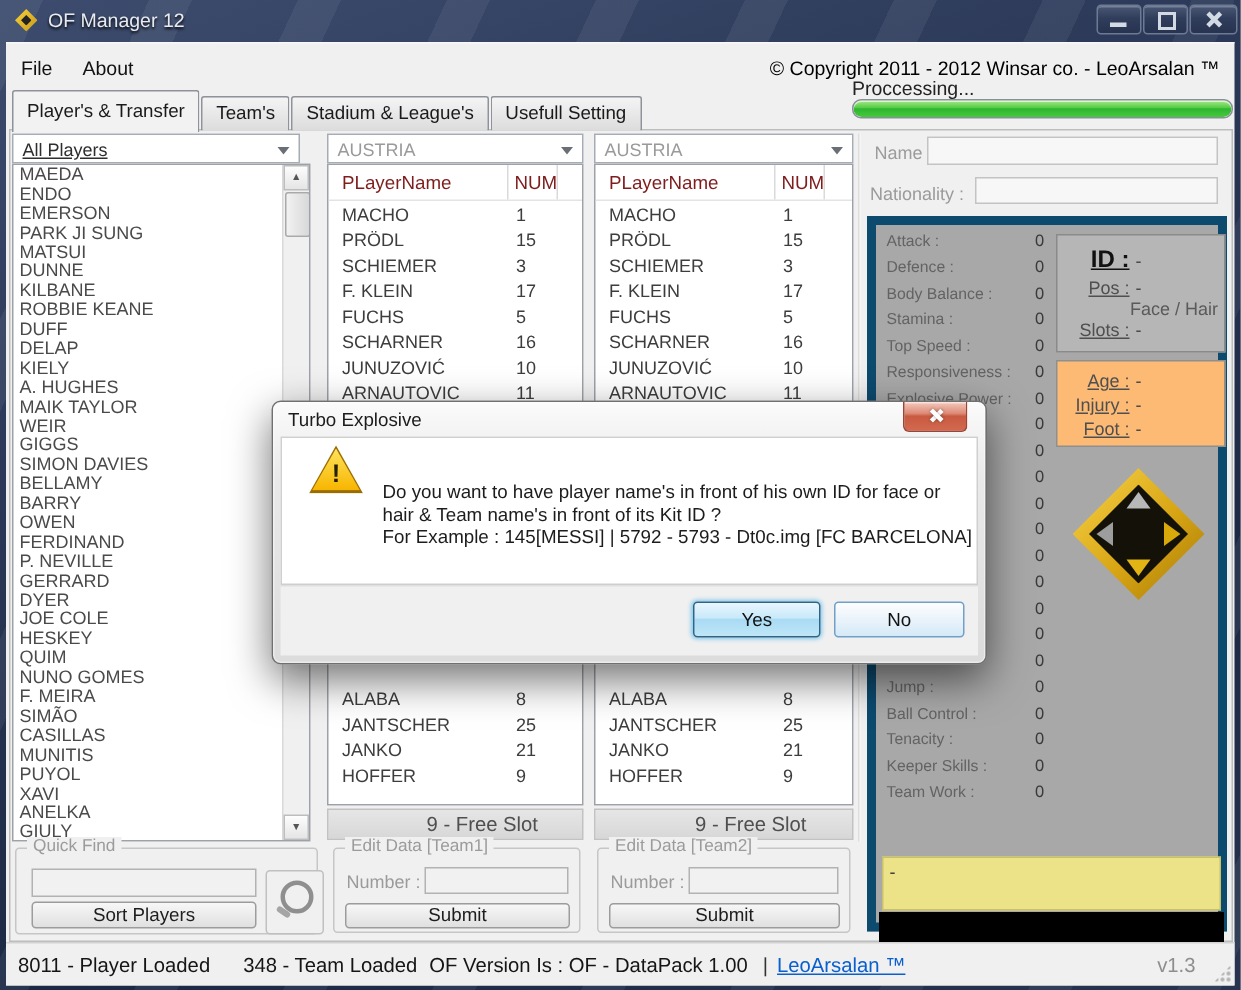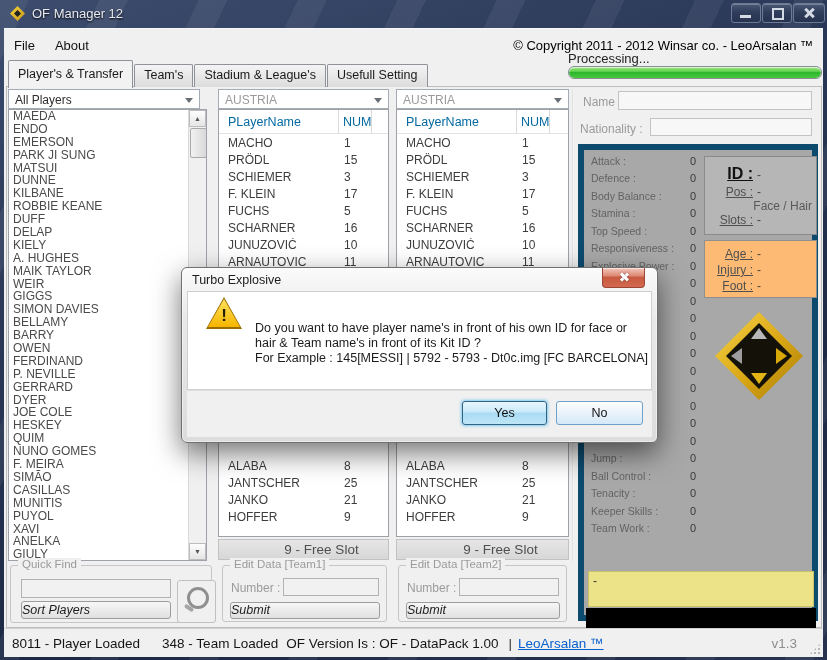--- a/index.html
+++ b/index.html
@@ -54,34 +54,34 @@
     background:#fff;border:1px solid #9da2a8;overflow:hidden;}
   .litem{height:12.9px;line-height:12.9px;font-size:12px;color:#4a4a4a;padding-left:4px;white-space:nowrap;}
   .vscroll{position:absolute;right:0;top:0;width:17px;height:100%;background:#f0f0f0;border-left:1px solid #d9d9d9;}
   .sbtn{position:absolute;left:0;width:17px;height:17px;background:linear-gradient(#fdfdfd,#e5e5e5);
     border:1px solid #bdbdbd;box-sizing:border-box;font-size:7px;color:#555;text-align:center;line-height:15px;}
   .sbtn.up{top:0;} .sbtn.down{bottom:0;}
   .sthumb{position:absolute;left:1px;top:18px;width:15px;height:28px;border:1px solid #a9a9a9;border-radius:2px;
     background:linear-gradient(90deg,#f2f2f2,#d8d8d8);}
   
   .ptable{position:absolute;top:80px;height:428px;box-sizing:border-box;background:#fff;border:1px solid #9da2a8;overflow:hidden;}
-  .thead{display:flex;height:23px;align-items:center;border-bottom:1px solid #e3e3e3;font-size:12.5px;color:#0369a1;}
+  .thead{display:flex;height:23px;align-items:center;border-bottom:1px solid #e3e3e3;font-size:12.5px;color:#7f1d1d;}
   .th-name{width:120px;padding-left:9px;box-sizing:border-box;border-right:1px solid #dadada;height:100%;display:flex;align-items:center;}
   .th-num{width:33px;padding-left:4px;border-right:1px solid #dadada;height:100%;display:flex;align-items:center;box-sizing:border-box;}
   .trow{display:flex;height:17px;align-items:center;font-size:12px;color:#3d3d3d;}
   .td-name{width:120px;padding-left:9px;box-sizing:border-box;white-space:nowrap;overflow:hidden;}
   .td-num{width:33px;padding-left:5px;box-sizing:border-box;}
   .freebar{position:absolute;top:510px;height:21px;background:linear-gradient(#e6e6e6,#d7d7d7);
     border:1px solid #c2c2c2;box-sizing:border-box;text-align:center;font-size:13.5px;color:#4f4f4f;line-height:19px;padding-left:36px;}
   
   .groupbox{position:absolute;border:1px solid #c6c6c6;border-radius:3px;box-sizing:border-box;}
   .gb-legend{position:absolute;top:-8px;left:7px;background:#f0f0f0;padding:0 4px;font-size:11.5px;color:#9b9b9b;white-space:nowrap;}
   .tinput{position:absolute;box-sizing:border-box;background:#f1f1f1;border:1px solid #b2b2b2;height:19px;font:12px "Liberation Sans",sans-serif;padding:0 4px;}
   .btn{position:absolute;box-sizing:border-box;background:linear-gradient(#f7f7f7,#e0e0e0);border:1px solid #9c9c9c;
-    border-radius:3px;font-size:12.5px;color:#1d1d1d;text-align:left;font-style:italic;}
+    border-radius:3px;font-size:12.5px;color:#1d1d1d;text-align:center;}
   .lbl{position:absolute;font-size:12px;color:#9b9b9b;white-space:nowrap;}
   
   .magbtn{position:absolute;left:166px;top:14px;width:37px;height:41px;border:1px solid #c0c0c0;border-radius:3px;background:#f0f0f0;}
   .mag-circle{position:absolute;left:9px;top:6px;width:16px;height:16px;border:3px solid #8f8f8f;border-radius:50%;}
   .mag-handle{position:absolute;left:6px;top:25px;width:10px;height:4px;background:#a5a5a5;border-radius:2px;transform:rotate(35deg);}
   
   .dpanel{position:absolute;left:574px;top:115px;width:240px;height:477px;background:#a8a8a8;border:6px solid #0c4a6e;box-sizing:border-box;}
   .stat-row{display:flex;height:17.5px;align-items:center;}
   .stat-label{width:99px;padding-left:7px;font-size:10.5px;color:#636363;white-space:nowrap;overflow:hidden;}
   .stat-value{font-size:11px;color:#3a3a3a;}
@@ -181,21 +181,21 @@
 
     <div class="tabpage"></div>
 
     <div class="tabstrip">
       <div class="tab active">Player's &amp; Transfer</div>
       <div class="tab">Team's</div>
       <div class="tab">Stadium &amp; League's</div>
       <div class="tab">Usefull Setting</div>
     </div>
 
-    <div class="combo" style="left:4px;top:60px;width:192px;">
+    <div class="combo" style="left:4px;top:60px;width:192px;text-decoration:underline;">
       <span>All Players</span>
       <span class="combo-arrow"></span>
     </div>
 
     <div class="listbox">
       <div style="width:181px;overflow:hidden;">
 
       <div class="litem">MAEDA</div>
           <div class="litem">ENDO</div>
           <div class="litem">EMERSON</div>

